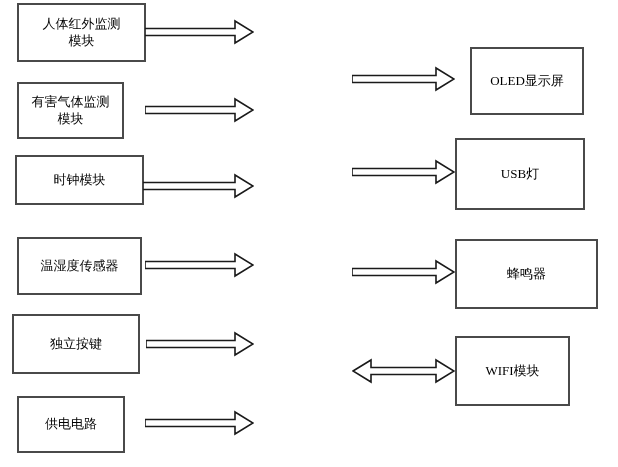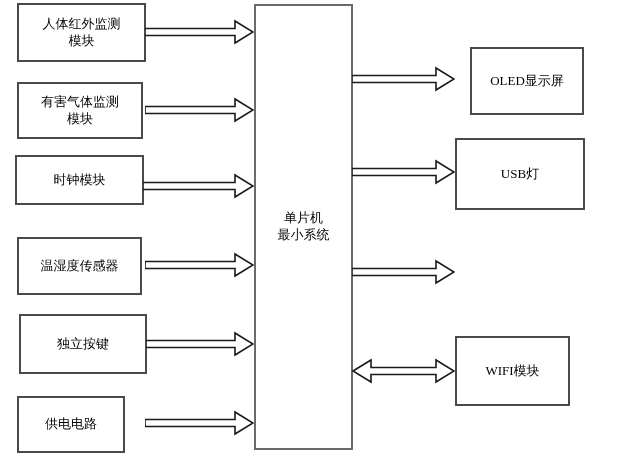--- a/index.html
+++ b/index.html
@@ -34,24 +34,24 @@
   .center-box{border-color:#6a6a6a;}
   .arrow{position:absolute;display:block;}
   .arrow polygon{
     fill:var(--arrow_fill);
     stroke:var(--arrow_stroke);
     stroke-width:1.6;
     stroke-linejoin:miter;
   }
   
   #box-l0{left:17px;top:3px;width:129px;height:59px;}
-  #box-l1{left:17px;top:82px;width:126px;height:57px;}
+  #box-l1{left:17px;top:82px;width:107px;height:57px;}
   #box-l2{left:15px;top:155px;width:129px;height:50px;}
   #box-l3{left:17px;top:237px;width:125px;height:58px;}
-  #box-l4{left:19px;top:314px;width:128px;height:60px;}
+  #box-l4{left:12px;top:314px;width:128px;height:60px;}
   #box-l5{left:17px;top:396px;width:108px;height:57px;}
   
   #box-c{left:254px;top:4px;width:99px;height:446px;}
   
   #box-r0{left:455px;top:47px;width:114px;height:68px;margin-left:15px;}
   #box-r1{left:455px;top:138px;width:130px;height:72px;}
   #box-r2{left:455px;top:239px;width:143px;height:70px;}
   #box-r3{left:455px;top:336px;width:115px;height:70px;}
   
   #arr-l0{left:145px;top:19px;}
@@ -73,25 +73,24 @@
 
   <div class="box" id="box-l0">人体红外监测
 模块</div>
   <div class="box" id="box-l1">有害气体监测
 模块</div>
   <div class="box" id="box-l2">时钟模块</div>
   <div class="box" id="box-l3">温湿度传感器</div>
   <div class="box" id="box-l4">独立按键</div>
   <div class="box" id="box-l5">供电电路</div>
 
-  <div class="box center-box" id="box-c">单片机
-最小系统</div>
 
   <div class="box" id="box-r0">OLED显示屏</div>
   <div class="box" id="box-r1">USB灯</div>
+  <div class="box" id="box-r2">蜂鸣器</div>
   <div class="box" id="box-r3">WIFI模块</div>
 
   <svg class="arrow" id="arr-l0" width="109" height="26" viewBox="0 0 109 26">
     <polygon points="0,9.5 90,9.5 90,2 108,13 90,24 90,16.5 0,16.5"></polygon>
   </svg>
   <svg class="arrow" id="arr-l1" width="109" height="26" viewBox="0 0 109 26">
     <polygon points="0,9.5 90,9.5 90,2 108,13 90,24 90,16.5 0,16.5"></polygon>
   </svg>
   <svg class="arrow" id="arr-l2" width="111" height="26" viewBox="0 0 111 26">
     <polygon points="0,9.5 92,9.5 92,2 110,13 92,24 92,16.5 0,16.5"></polygon>

